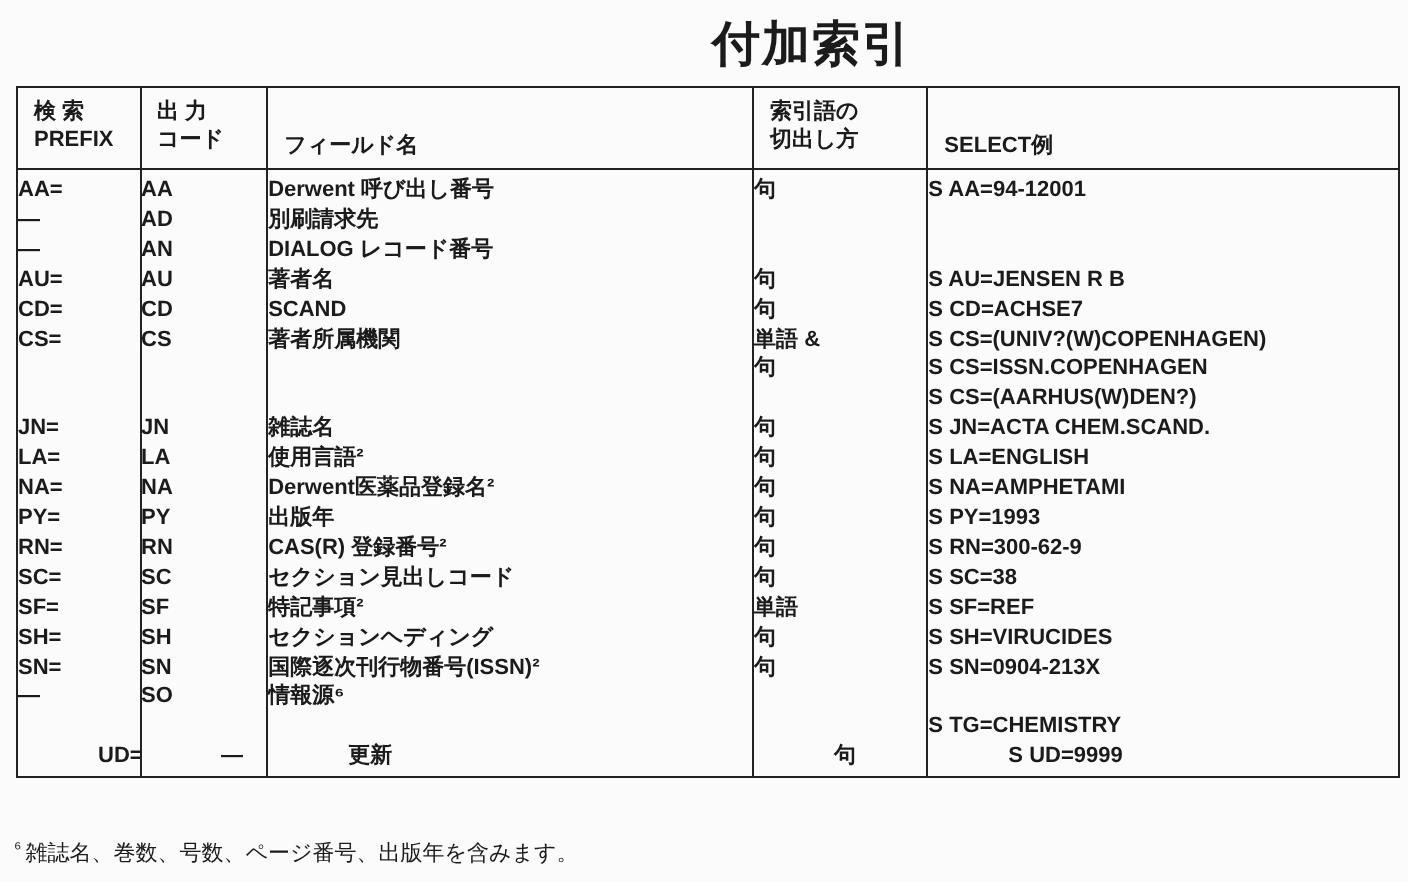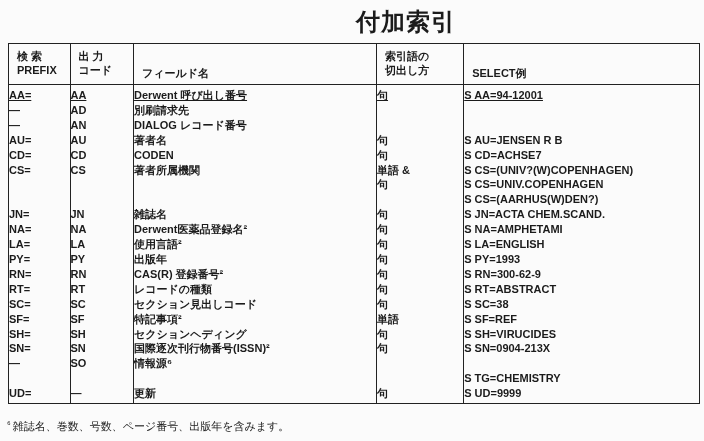--- a/index.html
+++ b/index.html
@@ -44,22 +44,22 @@
     line-height: 14px;
     margin-top: 24px;
   }
   .index-table thead th.valign-bottom { vertical-align: bottom; }
   .index-table thead th .hdr-line { line-height: 14px; }
   .index-table tbody td {
     height: 14.9px;
     line-height: 14.9px;
     padding: 0;
   }
-  .index-table tbody tr:first-child td { padding-top: 3px; text-decoration: underline; }
-  .index-table tbody tr:last-child td { padding-bottom: 2px; }
+  .index-table tbody tr:first-child td { padding-top: 3px; }
+  .index-table tbody tr:last-child td { padding-bottom: 2px; padding-left: 40px; }
   .col1 { width: 60px; }
   .col2 { width: 62px; }
   .col3 { width: 237px; }
   .col4 { width: 85px; }
   .col5 { width: 230px; }
   td.col1, th.col1 { padding-left: 8px; }
   td.col2, th.col2 { padding-left: 10px; }
   td.col3, th.col3 { padding-left: 10px; }
   td.col4, th.col4 { padding-left: 10px; }
   td.col5, th.col5 { padding-left: 10px; }
@@ -136,86 +136,79 @@
       <tr>
         <td class="col1">AU=</td>
         <td class="col2">AU</td>
         <td class="col3">著者名</td>
         <td class="col4">句</td>
         <td class="col5">S AU=JENSEN R B</td>
       </tr>
       <tr>
         <td class="col1">CD=</td>
         <td class="col2">CD</td>
-        <td class="col3">CODEN</td>
+        <td class="col3">SCAND</td>
         <td class="col4">句</td>
         <td class="col5">S CD=ACHSE7</td>
       </tr>
       <tr>
         <td class="col1">CS=</td>
         <td class="col2">CS</td>
         <td class="col3">著者所属機関</td>
         <td class="col4">単語 &amp;</td>
         <td class="col5">S CS=(UNIV?(W)COPENHAGEN)</td>
       </tr>
       <tr>
         <td class="col1"></td>
         <td class="col2"></td>
         <td class="col3"></td>
         <td class="col4">句</td>
-        <td class="col5">S CS=UNIV.COPENHAGEN</td>
+        <td class="col5">S CS=ISSN.COPENHAGEN</td>
       </tr>
       <tr>
         <td class="col1"></td>
         <td class="col2"></td>
         <td class="col3"></td>
         <td class="col4"></td>
         <td class="col5">S CS=(AARHUS(W)DEN?)</td>
       </tr>
       <tr>
         <td class="col1">JN=</td>
         <td class="col2">JN</td>
         <td class="col3">雑誌名</td>
         <td class="col4">句</td>
         <td class="col5">S JN=ACTA CHEM.SCAND.</td>
       </tr>
       <tr>
+        <td class="col1">LA=</td>
+        <td class="col2">LA</td>
+        <td class="col3">使用言語²</td>
+        <td class="col4">句</td>
+        <td class="col5">S LA=ENGLISH</td>
+      </tr>
+      <tr>
         <td class="col1">NA=</td>
         <td class="col2">NA</td>
         <td class="col3">Derwent医薬品登録名²</td>
         <td class="col4">句</td>
         <td class="col5">S NA=AMPHETAMI</td>
       </tr>
       <tr>
-        <td class="col1">LA=</td>
-        <td class="col2">LA</td>
-        <td class="col3">使用言語²</td>
-        <td class="col4">句</td>
-        <td class="col5">S LA=ENGLISH</td>
-      </tr>
-      <tr>
         <td class="col1">PY=</td>
         <td class="col2">PY</td>
         <td class="col3">出版年</td>
         <td class="col4">句</td>
         <td class="col5">S PY=1993</td>
       </tr>
       <tr>
         <td class="col1">RN=</td>
         <td class="col2">RN</td>
         <td class="col3">CAS(R) 登録番号²</td>
         <td class="col4">句</td>
         <td class="col5">S RN=300-62-9</td>
-      </tr>
-      <tr>
-        <td class="col1">RT=</td>
-        <td class="col2">RT</td>
-        <td class="col3">レコードの種類</td>
-        <td class="col4">句</td>
-        <td class="col5">S RT=ABSTRACT</td>
       </tr>
       <tr>
         <td class="col1">SC=</td>
         <td class="col2">SC</td>
         <td class="col3">セクション見出しコード</td>
         <td class="col4">句</td>
         <td class="col5">S SC=38</td>
       </tr>
       <tr>
         <td class="col1">SF=</td>

